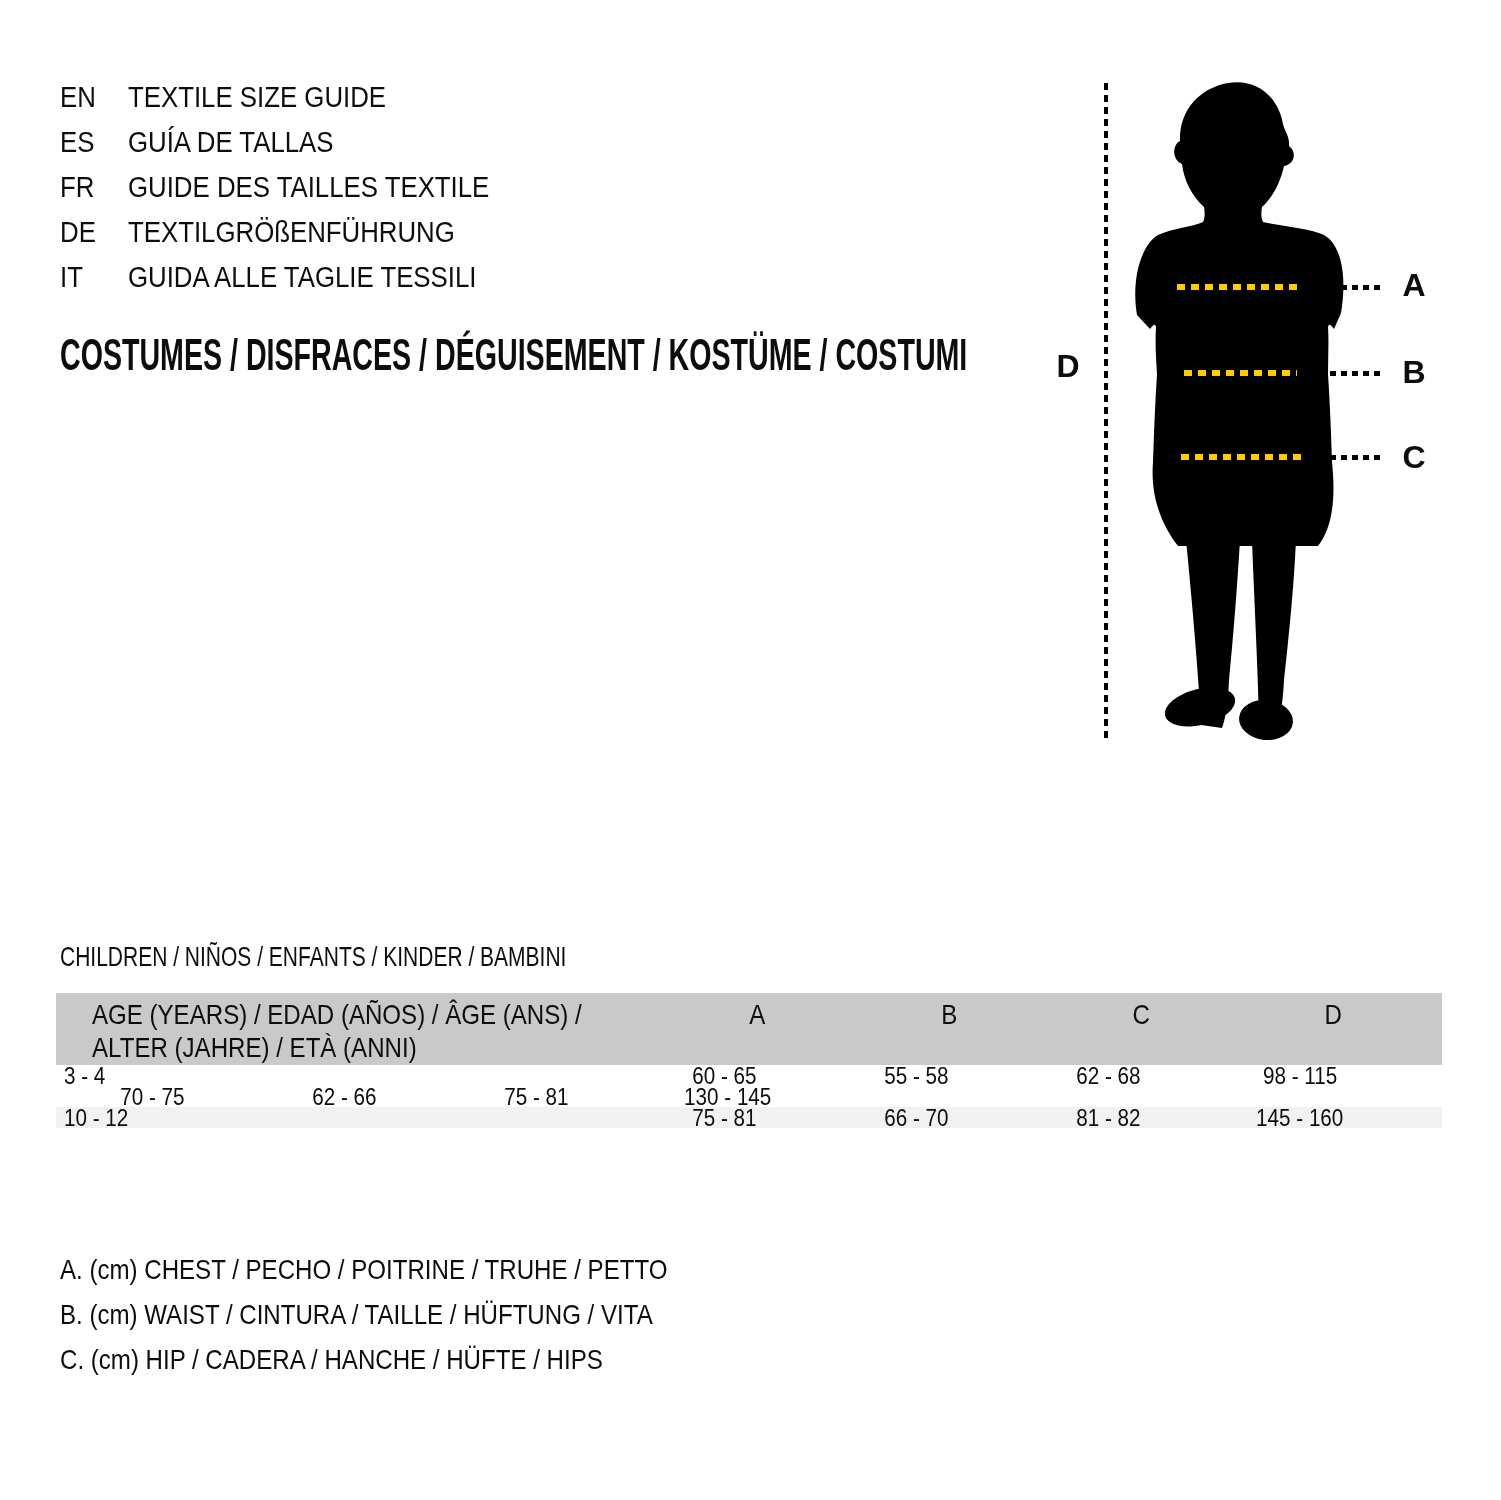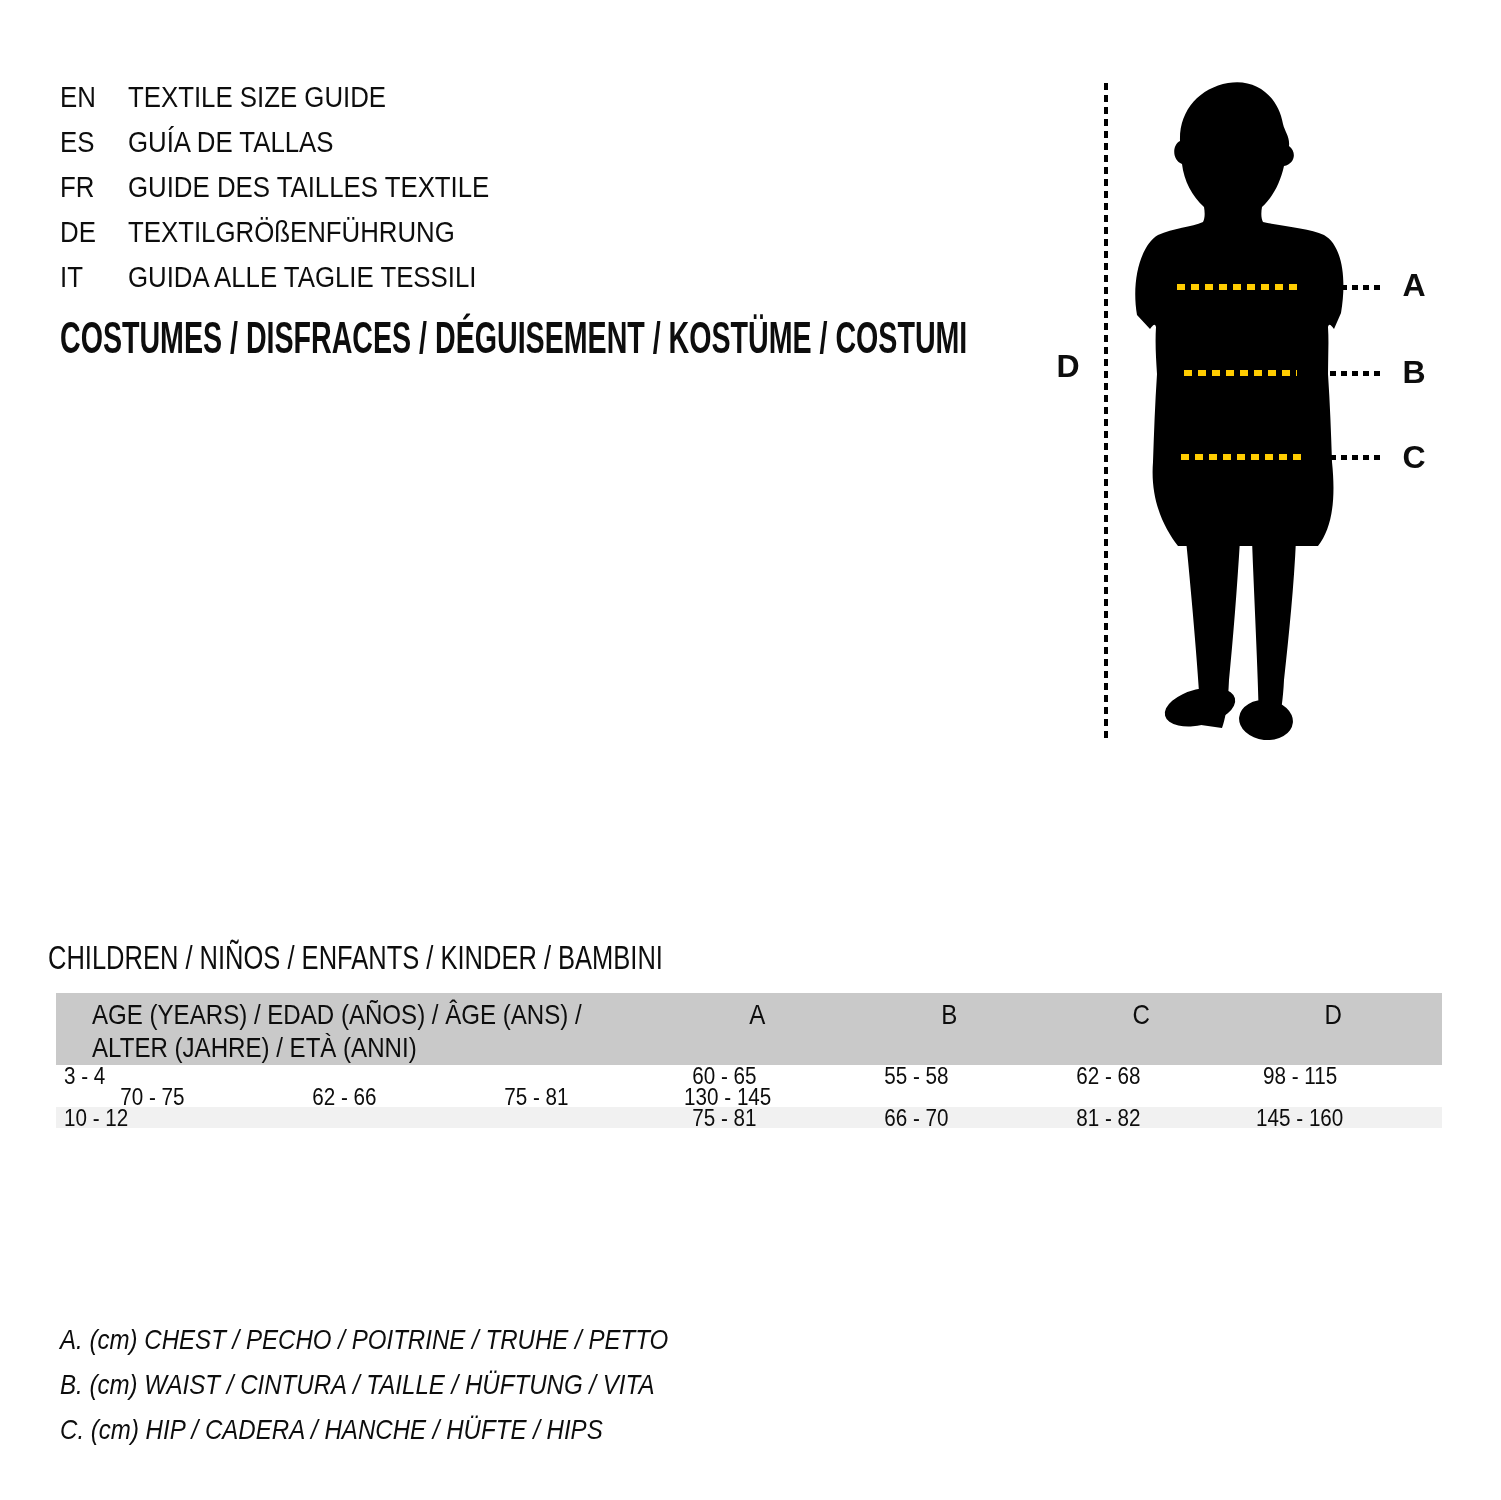--- a/index.html
+++ b/index.html
@@ -14,21 +14,21 @@
   .cndc{display:inline-block;transform:scaleX(.86);transform-origin:50% 50%;white-space:nowrap;}
   .cnd-title{display:inline-block;transform:scaleX(.75);transform-origin:0 50%;white-space:nowrap;}
   .cnd-xl{display:inline-block;transform:scaleX(.65);transform-origin:0 50%;white-space:nowrap;}
 
   
   .lang-list{left:60px;top:74px;}
   .lang-row{display:flex;height:45px;line-height:45px;font-size:30px;}
   .lang-code{flex:0 0 68px;}
 
   
-  .category-heading{left:60px;top:316px;font-size:44px;line-height:44px;font-weight:700;}
+  .category-heading{left:60px;top:333px;font-size:44px;line-height:44px;font-weight:700;}
 
   
   .height-dash{
     left:1104px;top:83px;width:4px;height:660px;
     background:repeating-linear-gradient(180deg,#000 0 7px,transparent 7px 12px);
   }
   .fig-label{font-size:32px;font-weight:700;line-height:32px;text-align:center;}
   .lbl-d{left:1044px;top:350px;width:48px;}
   .lbl-a{left:1392px;top:269px;width:44px;}
   .lbl-b{left:1392px;top:356px;width:44px;}
@@ -37,34 +37,34 @@
   .mline{height:6px;background:repeating-linear-gradient(90deg,#ffcc00 0 8px,transparent 8px 14px);}
   .mline-a{left:1177px;top:284px;width:126px;}
   .mline-b{left:1184px;top:370px;width:113px;}
   .mline-c{left:1181px;top:454px;width:125px;}
   .conn{height:5px;background:repeating-linear-gradient(90deg,#000 0 6px,transparent 6px 11px);}
   .conn-a{left:1330px;top:285px;width:54px;}
   .conn-b{left:1330px;top:371px;width:54px;}
   .conn-c{left:1330px;top:455px;width:52px;}
 
   
-  .table-title{left:48px;top:938px;font-size:34px;line-height:38px;}
+  .table-title{left:60px;top:938px;font-size:28px;line-height:38px;}
   .size-table{left:56px;top:993px;width:1386px;}
   .thead{
     display:flex;align-items:flex-start;background:#c9c9c9;height:72px;
     padding-top:5px;box-sizing:border-box;font-size:28px;line-height:33px;padding-left:28px;
   }
   .trow{display:flex;align-items:center;height:21px;font-size:24px;line-height:35px;}
   .trow.stripe{background:#f1f1f1;}
   .tc{box-sizing:border-box;}
   .tc.age{flex:0 0 572px;padding-left:8px;text-align:left;}
   .tc.v{flex:0 0 192px;text-align:center;}
 
   
-  .legend{left:60px;top:1317px;font-style:italic;}
+  .legend{left:60px;top:1247px;}
   .legend-row{height:45px;line-height:45px;font-size:28px;}
 </style>
 </head>
 <body>
 
 <div class="page">
 
   <div class="abs lang-list">
     <div class="lang-row">
       <span class="lang-code"><span class="cnd">EN</span></span>

